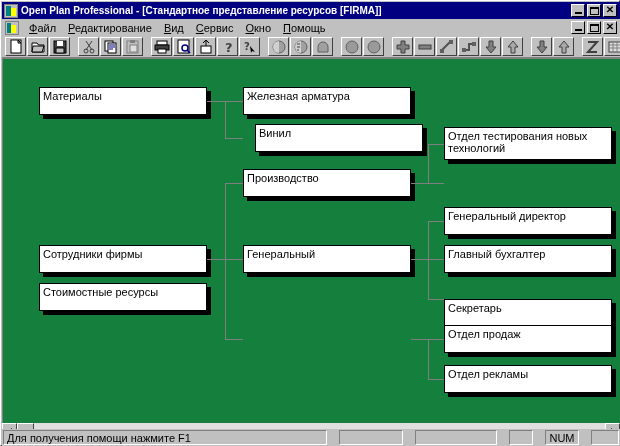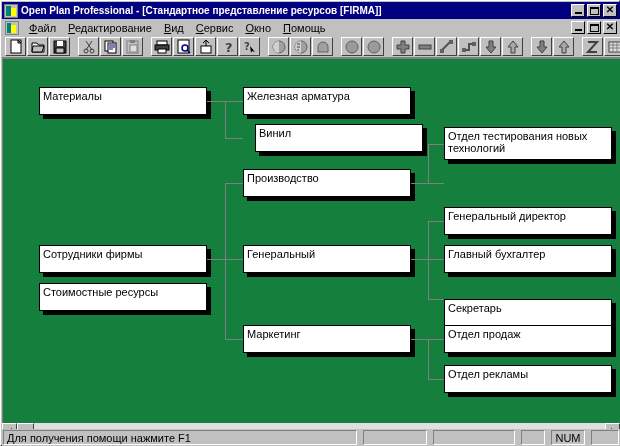--- a/index.html
+++ b/index.html
@@ -88,21 +88,21 @@
   .arrow-r{border-top:3px solid transparent;border-bottom:3px solid transparent;
            border-left:4px solid #000;margin-left:-2px;margin-top:-3px;}
   .strough{flex:1 1 auto;background:#dfdfdf;position:relative;}
   .sthumb{position:absolute;left:0;top:0;width:17px;height:15px;background:#c0c0c0;
           box-sizing:border-box;
           border-left:1px solid #fff;border-top:1px solid #fff;
           border-right:1px solid #404040;border-bottom:1px solid #404040;}
 
   
   .statusbar{position:absolute;left:1px;top:428px;width:618px;height:17px;background:#c0c0c0;
-             display:flex;align-items:center;padding:0 1px;box-sizing:border-box;gap:6px;}
+             display:flex;align-items:center;padding:0 1px;box-sizing:border-box;gap:12px;}
   .spanel{height:15px;box-sizing:border-box;
           border-left:1px solid #808080;border-top:1px solid #808080;
           border-right:1px solid #fff;border-bottom:1px solid #fff;
           display:flex;align-items:center;padding-left:3px;font-size:11px;color:#000;
           overflow:hidden;white-space:nowrap;}
   .sp-main{flex:1 1 auto;}
   .sp-a{width:64px;flex:0 0 auto;}
   .sp-b{width:82px;flex:0 0 auto;}
   .sp-c{width:24px;flex:0 0 auto;}
   .sp-num{width:34px;flex:0 0 auto;justify-content:center;padding-left:0;}
@@ -354,23 +354,20 @@
           <div class="lbl">Генеральный</div>
         </div>
         <div class="node" style="left: 441px; top: 148px; width: 168px; height: 28px;">
           <div class="lbl">Генеральный директор</div>
         </div>
         <div class="node" style="left: 441px; top: 186px; width: 168px; height: 28px;">
           <div class="lbl">Главный бухгалтер</div>
         </div>
         <div class="node" style="left: 441px; top: 240px; width: 168px; height: 28px;">
           <div class="lbl">Секретарь</div>
-        </div>
-        <div class="node" style="left: 240px; top: 266px; width: 168px; height: 28px;">
-          <div class="lbl">Маркетинг</div>
         </div>
         <div class="node" style="left: 441px; top: 266px; width: 168px; height: 28px;">
           <div class="lbl">Отдел продаж</div>
         </div>
         <div class="node" style="left: 441px; top: 306px; width: 168px; height: 28px;">
           <div class="lbl">Отдел рекламы</div>
         </div>
         <div class="ln h" style="left: 204px; top: 42px; width: 18px;"></div>
         <div class="ln v" style="left: 222px; top: 42px; height: 37px;"></div>
         <div class="ln h" style="left: 222px; top: 42px; width: 18px;"></div>

